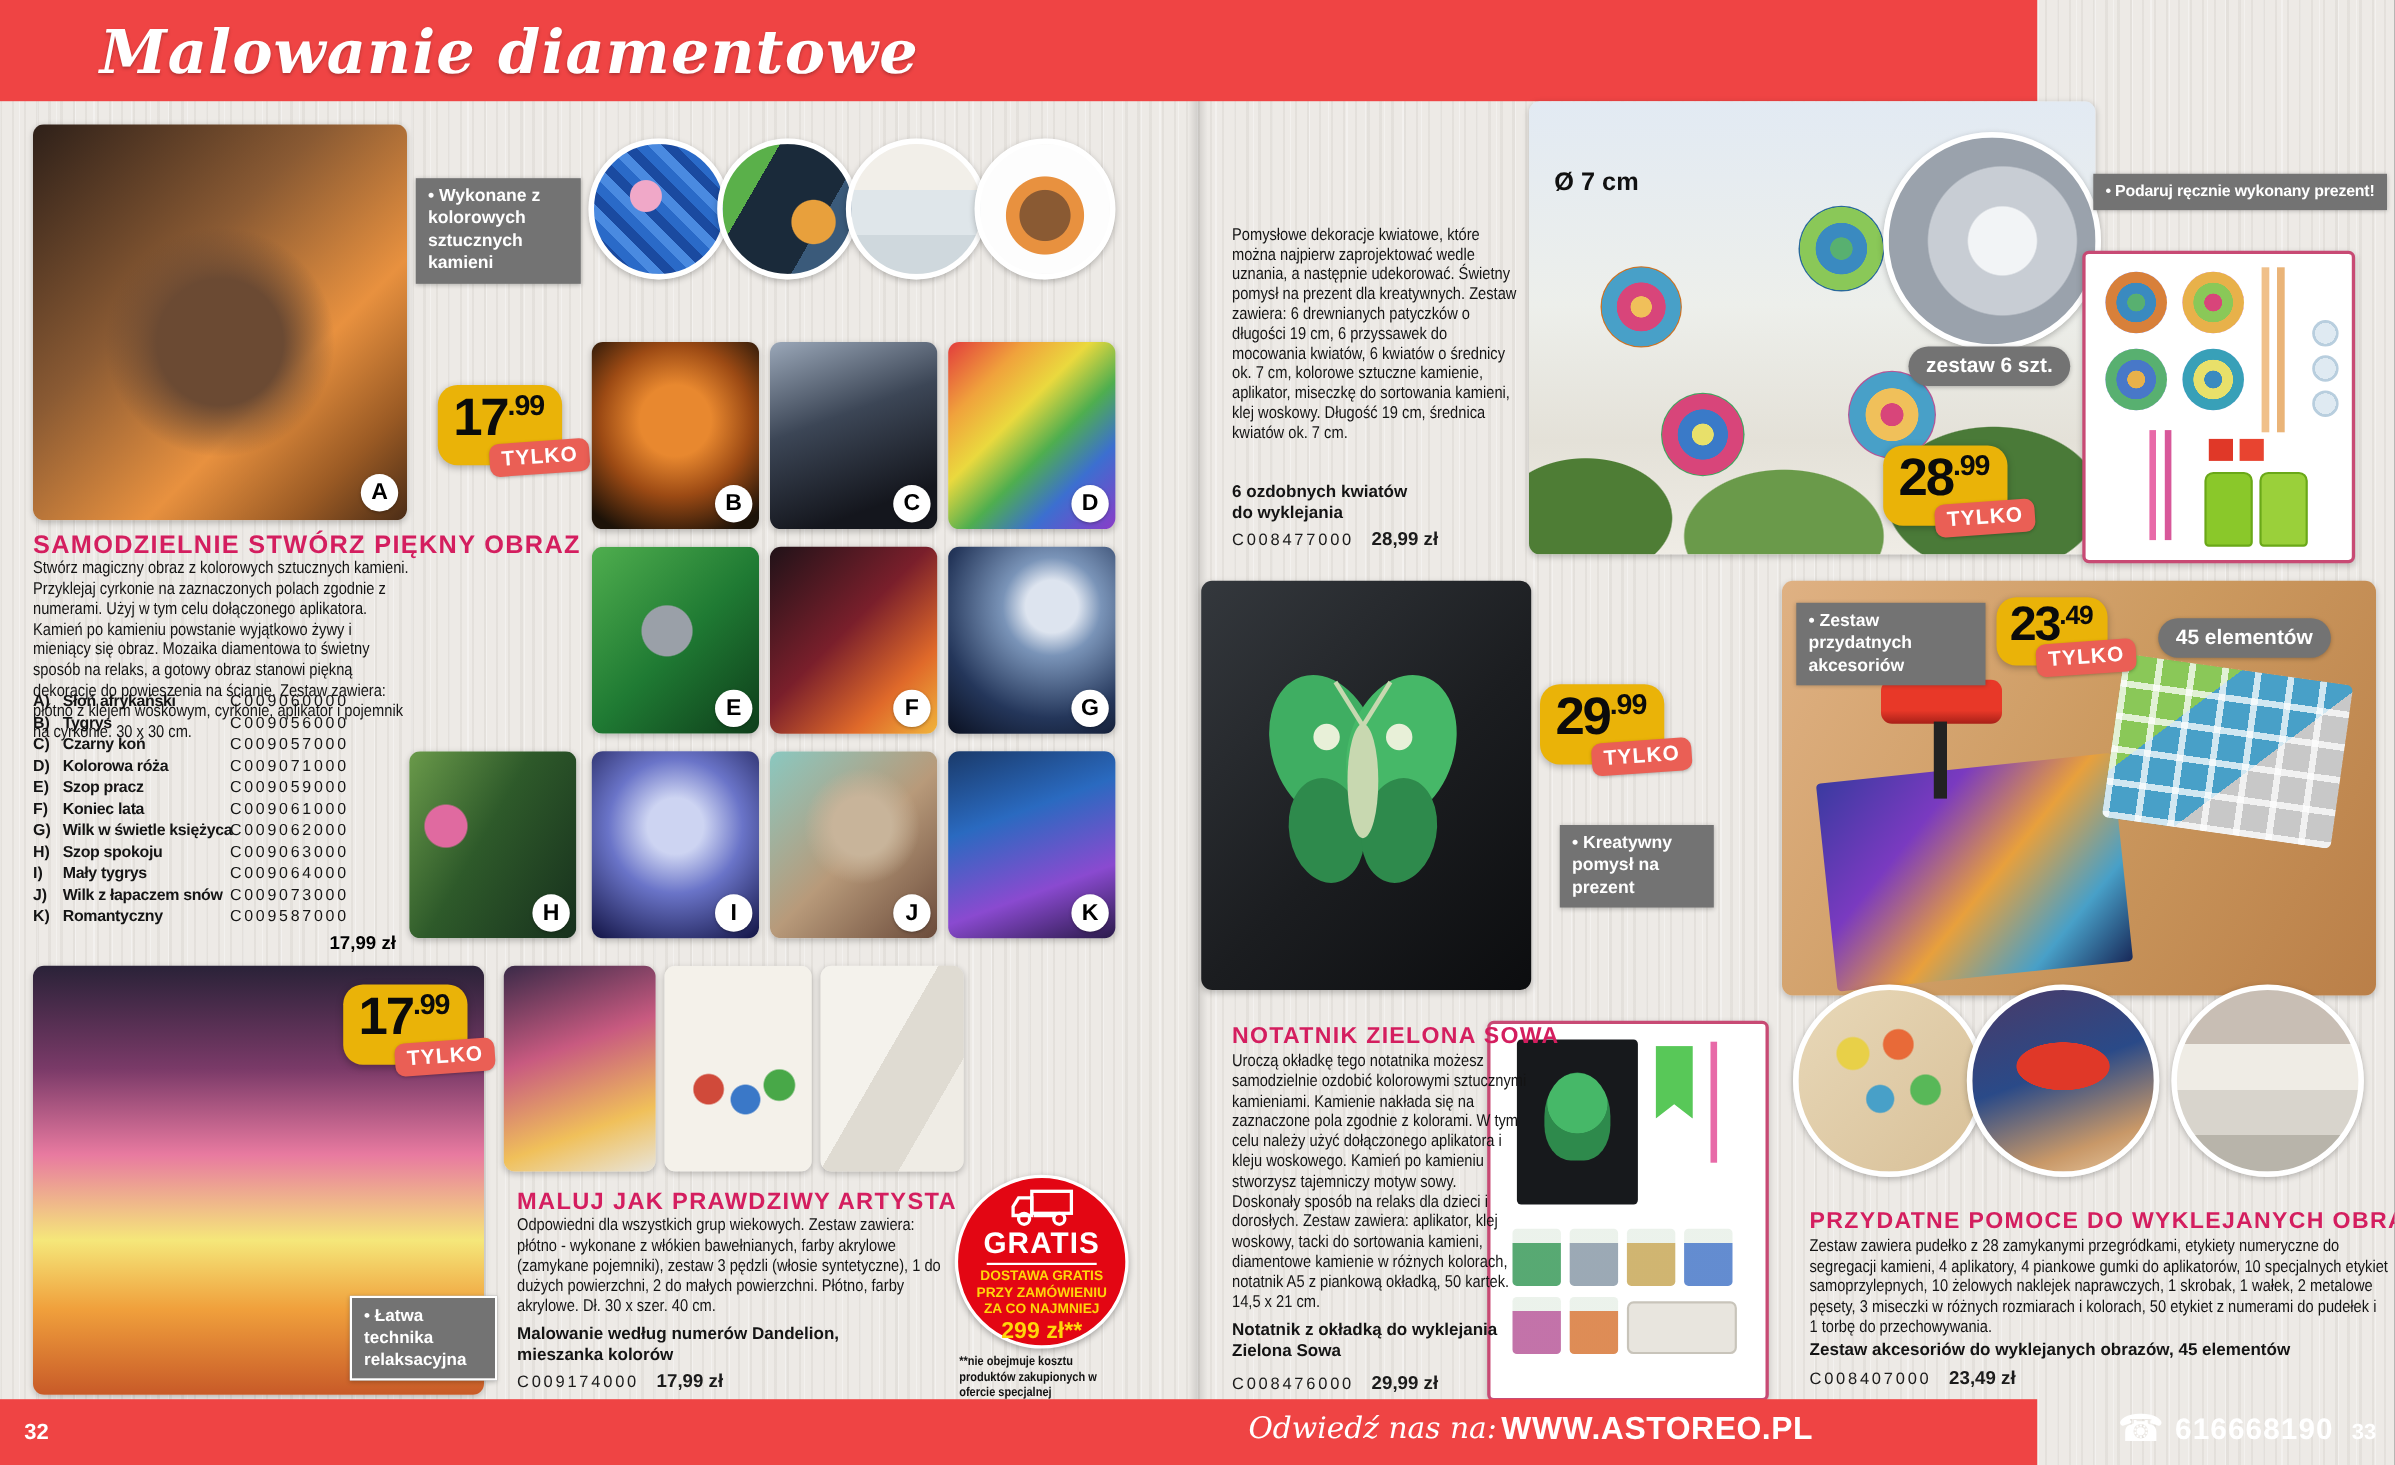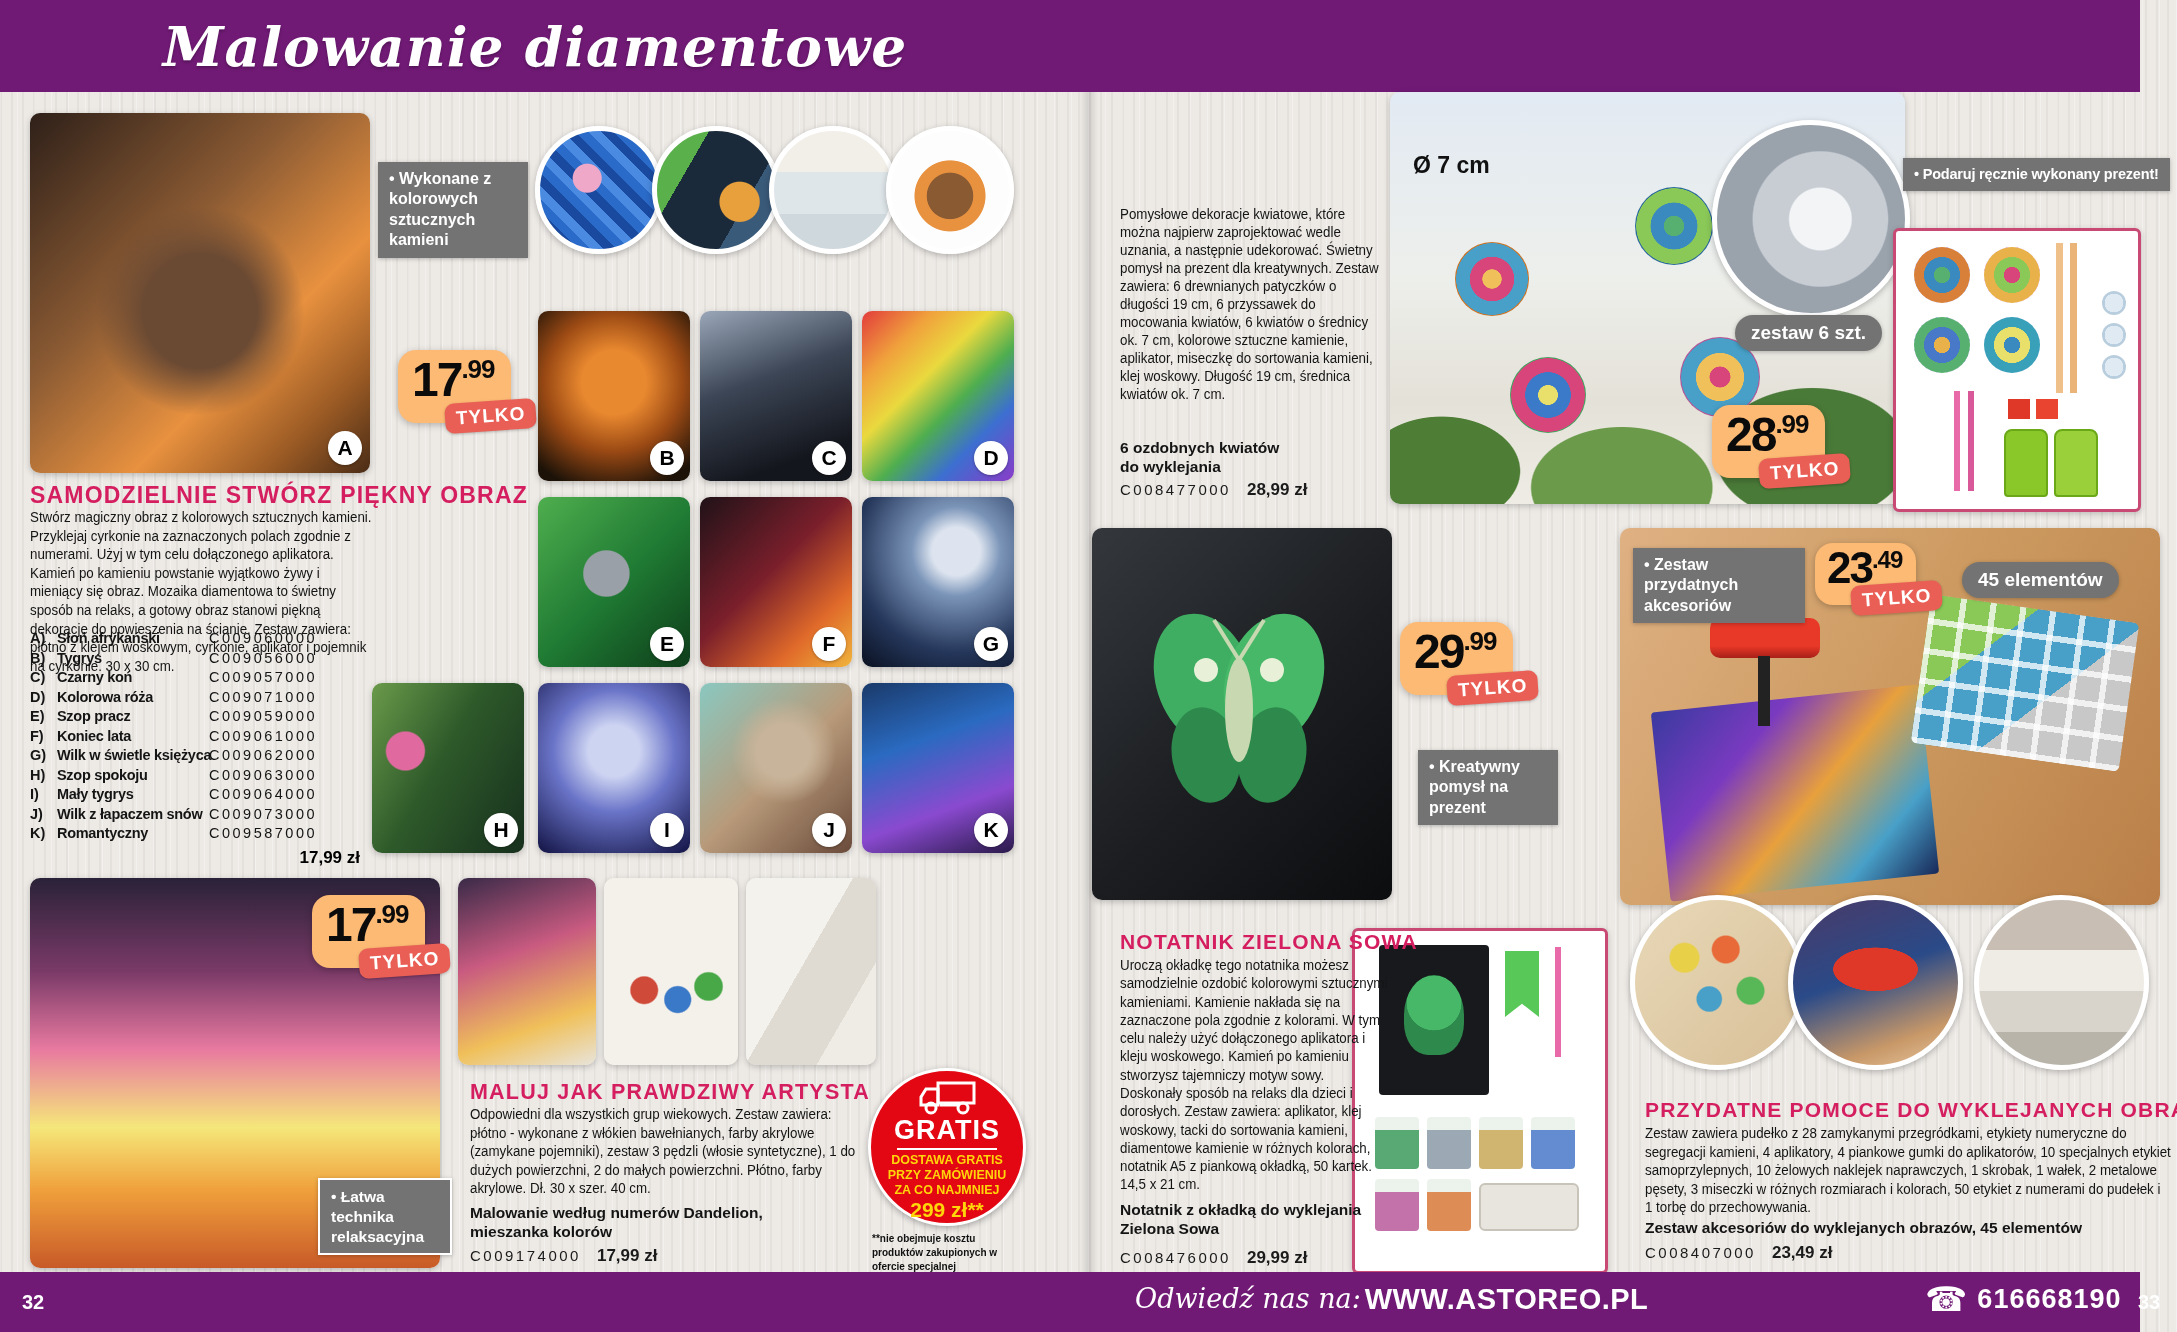--- a/index.html
+++ b/index.html
@@ -6,21 +6,21 @@
   .sheet{position:relative;width:2177px;height:1332px;overflow:hidden;
     font-family:"Liberation Sans",sans-serif;background:#edeae6;}
   .sheet::before{content:"";position:absolute;inset:0;pointer-events:none;
     background:repeating-linear-gradient(90deg,rgba(185,180,172,.18) 0 2px,transparent 2px 11px),
                repeating-linear-gradient(90deg,rgba(255,255,255,.35) 0 1px,transparent 1px 17px);}
   .abs{position:absolute;}
   .gutter{position:absolute;left:1080px;top:92px;width:18px;height:1180px;
     background:linear-gradient(90deg,transparent,rgba(0,0,0,.12) 50%,transparent);}
 
   
-  .bar{position:absolute;left:0;width:2140px;background:#701a75;}
+  .bar{position:absolute;left:0;width:1852px;background:#ef4444;}
   .banner{top:0;height:92px;display:flex;}
   .banner-half{width:50%;display:flex;align-items:center;justify-content:center;}
   .banner-title{color:#fff;font-family:"DejaVu Serif",serif;font-style:italic;font-weight:bold;
     font-size:55px;letter-spacing:1px;text-shadow:0 2px 3px rgba(0,0,0,.25);}
   .footer{top:1272px;height:60px;color:#fff;}
   .footer .pg{position:absolute;top:19px;font-size:20px;font-weight:bold;}
   .visit-wrap{position:absolute;left:1135px;top:11px;display:flex;align-items:flex-start;gap:4px;}
   .visit-script{font-family:"DejaVu Serif",serif;font-style:italic;font-size:27px;}
   .visit-site{font-size:29px;font-weight:bold;letter-spacing:.5px;}
   .phone-wrap{position:absolute;left:1925px;top:10px;display:flex;align-items:center;gap:10px;}
@@ -34,21 +34,21 @@
     box-shadow:0 2px 6px rgba(0,0,0,.2);}
 
   
   .pink-badge{position:absolute;background:#737373;color:#fff;font-weight:bold;
     font-size:16px;line-height:1.28;padding:7px 11px;box-shadow:0 1px 4px rgba(0,0,0,.25);}
   .pill{border-radius:22px;padding:6px 16px;font-size:19px;}
   .bordered{border:2px solid #fff;}
   .nowrap{white-space:nowrap;}
 
   
-  .price-badge{position:absolute;background:#fdba74;border-radius:18px;padding:2px 16px 16px 14px;
+  .price-badge{position:absolute;background:#eab308;border-radius:18px;padding:2px 16px 16px 14px;
     box-shadow:0 2px 7px rgba(0,0,0,.25);}
   .p-main{font-size:48px;font-weight:bold;letter-spacing:-2px;color:#0b0b0b;}
   .p-cents{font-size:26px;font-weight:bold;color:#0b0b0b;position:relative;top:-18px;letter-spacing:-1px;}
   .tylko{position:absolute;right:-26px;bottom:-8px;background:#ea5f55;color:#fff;font-weight:bold;
     font-size:19px;letter-spacing:1px;padding:4px 11px;border-radius:9px;transform:rotate(-4deg);
     box-shadow:0 1px 3px rgba(0,0,0,.25);}
 
   .letter-dot{position:absolute;width:34px;height:34px;background:#fff;border-radius:50%;
     color:#000;font-weight:bold;font-size:21px;display:flex;align-items:center;justify-content:center;
     box-shadow:0 1px 3px rgba(0,0,0,.3);}

